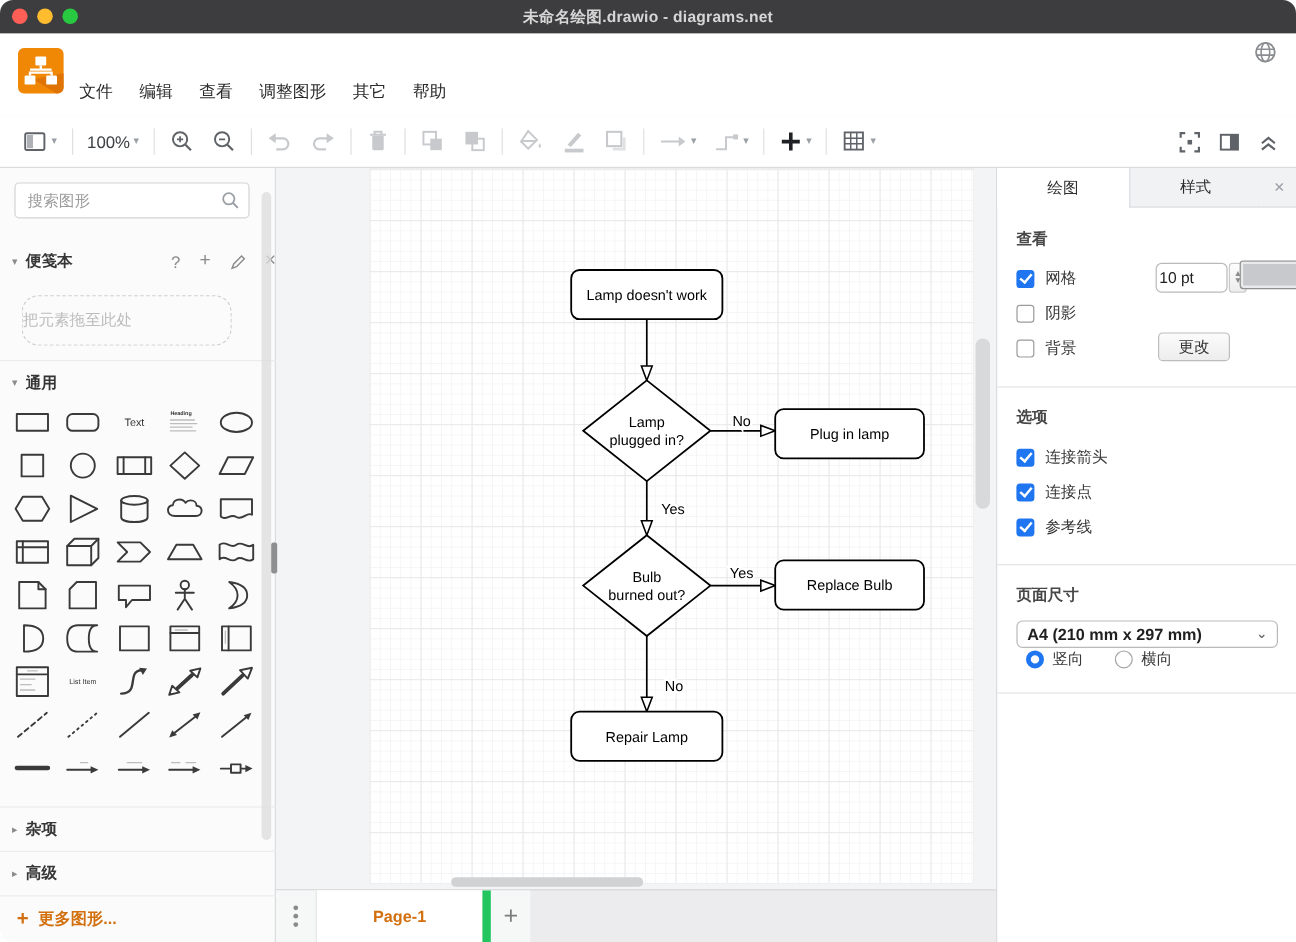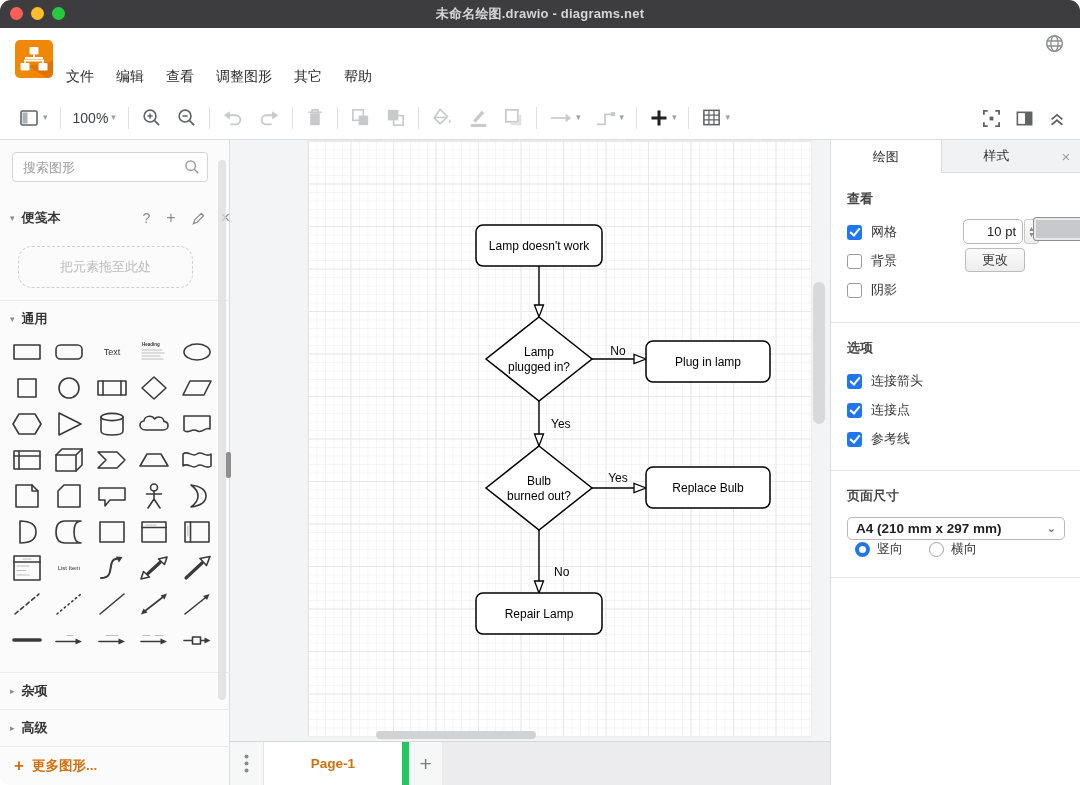--- a/index.html
+++ b/index.html
@@ -35,21 +35,21 @@
   
   .sidebar{position:absolute;left:0;top:140px;width:230px;height:645px;background:#fbfbfb;border-right:1px solid #dadce0;box-sizing:border-box;}
   .search-wrap{position:absolute;left:12px;top:12px;width:194px;height:28px;background:#fff;border:1px solid #d4d4d4;border-radius:4px;}
   .search-wrap input{position:absolute;left:8px;top:4px;width:160px;height:18px;border:none;outline:none;font-size:13px;color:#333;background:transparent;font-family:inherit;}
   .search-wrap input::placeholder{color:#9c9c9c;}
   .search-ic{position:absolute;right:7px;top:6px;color:#9aa0a6;}
   .sec-row{display:flex;align-items:center;font-size:13px;font-weight:700;color:#353535;height:36px;padding:0 10px;border-top:1px solid #ececec;}
   .sec-row .tri{color:#8b8b8b;font-size:9px;margin-right:7px;}
   .scratch-row{position:absolute;left:0;top:60px;width:230px;}
   .scratch-icons{margin-left:auto;display:flex;gap:16px;color:#8b8b8b;font-size:14px;font-weight:400;align-items:center;padding-right:10px;}
-  .dropzone{position:absolute;left:18px;top:106px;width:173px;height:40px;border:1.6px dashed #cfcfcf;border-radius:14px;display:flex;align-items:center;justify-content:center;color:#bcbcbc;font-size:13px;}
+  .dropzone{position:absolute;left:18px;top:106px;width:173px;height:40px;border:1.6px dashed #cfcfcf;border-radius:14px;display:flex;align-items:center;color:#bcbcbc;font-size:13px;}
   .general-row{position:absolute;left:0;top:160px;width:230px;}
   .shape-grid{position:absolute;left:6px;top:197px;width:212px;display:grid;grid-template-columns:repeat(5,1fr);row-gap:6px;}
   .sg{width:42px;height:30px;display:flex;align-items:center;justify-content:center;}
   .sg svg{stroke:#3a3a3a;stroke-width:1.6;fill:none;stroke-linejoin:round;stroke-linecap:round;}
   .sg svg .f{fill:#3a3a3a;stroke:none;}
   .sg svg .fw{fill:#fff;stroke:#3a3a3a;}
   .sg svg .gl{stroke:#bdbdbd;stroke-width:1.1;}
   .sg svg text{stroke:none;fill:#333;font-family:"Liberation Sans",sans-serif;}
   .t9{font-size:9px;}
   .t6{font-size:6px;}
@@ -90,21 +90,21 @@
   .ptab.inactive{background:#f1f2f3;border-left:1px solid #dadce0;border-bottom:1px solid #dadce0;}
   .ptab-close{width:30px;background:#f1f2f3;border-bottom:1px solid #dadce0;display:flex;align-items:center;justify-content:center;color:#9aa0a6;font-size:15px;}
   .p-section{padding:0 16px;}
   .p-heading{font-weight:700;color:#474747;margin:0;}
   .chk-row{display:flex;align-items:center;gap:9px;position:relative;}
   .cbx{width:15px;height:15px;border-radius:3px;box-sizing:border-box;position:relative;flex:0 0 auto;}
   .cbx.on{background:#2076f0;}
   .cbx.on::after{content:"";position:absolute;left:4.5px;top:1.5px;width:4px;height:8px;border:solid #fff;border-width:0 2px 2px 0;transform:rotate(40deg);}
   .cbx.off{background:#fff;border:1.5px solid #9b9b9b;}
   .grid-size-wrap{position:absolute;left:116px;top:-4px;display:flex;align-items:center;}
-  .grid-size-input{width:50px;height:21px;border:1px solid #b9b9b9;border-radius:5px;font-size:13px;text-align:right;padding-right:6px;color:#222;font-family:inherit;outline:none;background:#fff;}
+  .grid-size-input{width:50px;height:21px;border:1px solid #b9b9b9;border-radius:5px;font-size:13px;text-align:left;padding-right:6px;color:#222;font-family:inherit;outline:none;background:#fff;}
   .stepper{width:13px;height:23px;margin-left:1px;display:flex;flex-direction:column;justify-content:center;color:#8a8a8a;font-size:7px;line-height:6px;text-align:center;border:1px solid #c9c9c9;border-radius:3px;background:linear-gradient(#fdfdfd,#ededed);}
   .swatch{position:absolute;left:186px;top:-6px;width:50px;height:22px;border:1px solid #8f8f8f;border-radius:3px;background:#c7c9cc;box-shadow:inset 0 0 0 2px #e9eaeb;}
   .mini-btn{height:24px;padding:0 16px;border:1px solid #bcbcbc;border-radius:4px;background:linear-gradient(#fbfbfb,#ededed);font-size:13px;color:#333;display:inline-flex;align-items:center;font-family:inherit;}
   .p-div{height:1px;background:#e4e4e4;margin:0;}
   .select{position:relative;width:218px;height:23px;border:1px solid #b9b9b9;border-radius:5px;background:#fff;display:flex;align-items:center;padding-left:8px;box-sizing:border-box;font-size:13.5px;color:#1f1f1f;}
   .select .sel-caret{position:absolute;right:8px;top:4px;color:#666;font-size:11px;}
   .radio-row{display:flex;align-items:center;gap:26px;margin-left:8px;}
   .radio-item{display:flex;align-items:center;gap:7px;}
   .rdo{width:15px;height:15px;border-radius:50%;box-sizing:border-box;}
   .rdo.on{background:#fff;border:4.5px solid #2076f0;}
@@ -679,27 +679,27 @@
         <span class="grid-size-wrap">
           <input class="grid-size-input" value="10 pt" style="">
           <span class="stepper">▲<br>▼</span>
         </span>
         <span class="swatch"></span>
       </div>
 
 
       <div class="chk-row" style="margin-top:11px;">
         <span class="cbx off"></span>
+        <span>阴影</span>
+      </div>
+
+      <div class="chk-row" style="margin-top:11px;">
+        <span class="cbx off"></span>
         <span>背景</span>
         <button class="mini-btn" style="position:absolute;left:118px;top:-4px;">更改</button>
-      </div>
-
-      <div class="chk-row" style="margin-top:11px;">
-        <span class="cbx off"></span>
-        <span>阴影</span>
       </div>
     </div>
 
     <div class="p-div" style="margin-top:23px;"></div>
 
     <div class="p-section" style="margin-top:16px;">
       <div class="p-heading">选项</div>
       <div class="chk-row" style="margin-top:15px;">
         <span class="cbx on"></span>
         <span>连接箭头</span>

